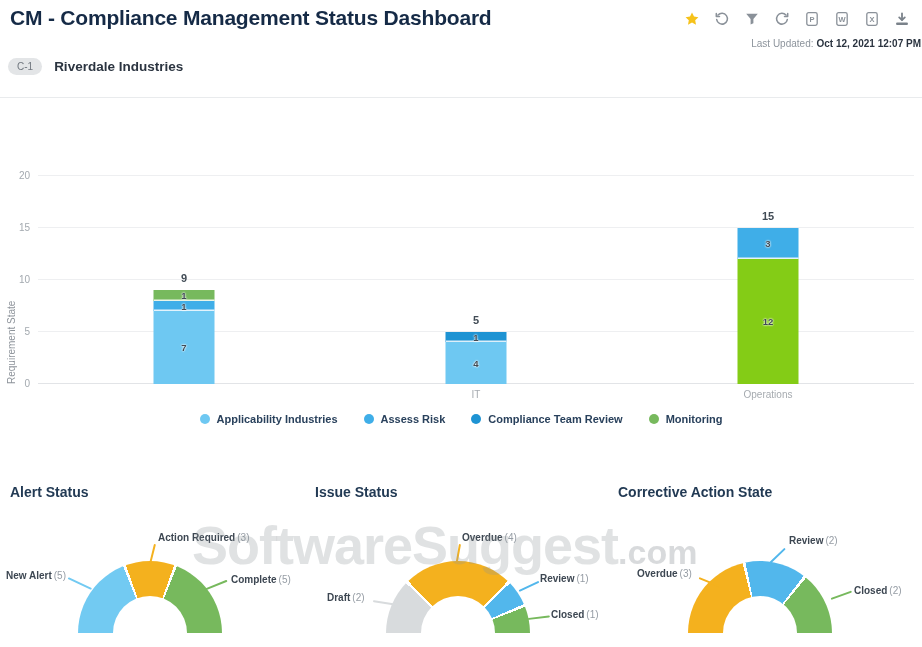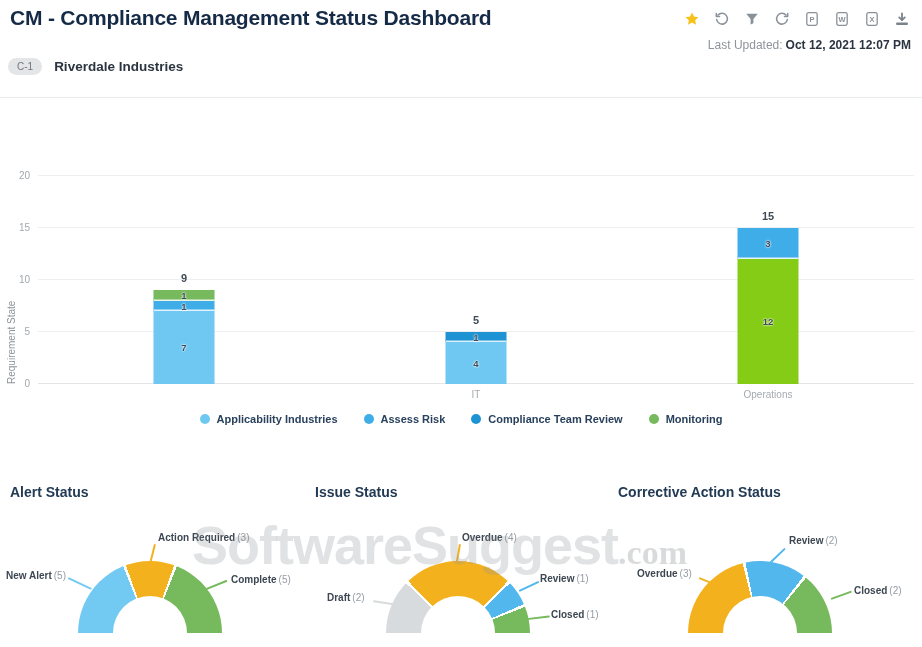--- a/index.html
+++ b/index.html
@@ -3,21 +3,21 @@
 <meta charset="utf-8">
 <style>
   html,body{margin:0;padding:0;background:#fff;}
   .page{position:relative;width:922px;height:647px;background:#fff;overflow:hidden;
         font-family:"Liberation Sans",sans-serif;color:#2b3440;}
   
   .page-title{position:absolute;left:10px;top:6px;font-size:21px;font-weight:700;color:#152a46;letter-spacing:-.2px;}
   .toolbar{position:absolute;right:12px;top:10px;display:flex;gap:13px;align-items:center;}
   .tool{width:17px;height:17px;display:flex;align-items:center;justify-content:center;cursor:pointer;}
   .tool svg{width:16px;height:16px;}
-  .last-updated{position:absolute;right:11px;top:38px;font-size:12px;color:#8d949c;}
+  .last-updated{position:absolute;right:1px;top:38px;font-size:10px;color:#8d949c;}
   .last-updated b{color:#2b3440;font-weight:700;margin-left:3px;}
   .badge-row{position:absolute;left:8px;top:58px;display:flex;align-items:center;gap:12px;}
   .badge{background:#e3e5e7;color:#6f767e;font-size:10px;font-weight:400;border-radius:9px;padding:3px 9px;}
   .company{font-size:13.5px;font-weight:700;color:#2b3440;}
   .divider{position:absolute;left:0;right:0;top:97px;height:1px;background:#e9ebed;}
   
   .section-title{position:absolute;font-size:14px;font-weight:700;color:#223a54;}
   #bar-title{left:10px;top:150px;}
   .chart-wrap{position:absolute;left:0;top:176px;width:922px;height:232px;}
   .ylabel{position:absolute;left:6px;top:0;height:208px;display:flex;align-items:center;
@@ -47,21 +47,21 @@
   .hole{position:absolute;left:50%;bottom:0;transform:translateX(-50%);width:74px;height:37px;
         background:#fff;border-radius:74px 74px 0 0;}
   .slice-label{position:absolute;font-size:10px;font-weight:700;color:#3d4752;white-space:nowrap;}
   .slice-label .cnt{color:#959ca4;font-weight:400;margin-left:2px;}
   .leader{position:absolute;height:2px;border-radius:1px;transform-origin:left center;}
   .leader.vert{width:2px;transform-origin:center top;}
   
   .watermark{position:absolute;left:192px;top:514px;z-index:50;pointer-events:none;
              font-weight:700;color:rgba(140,146,152,.27);white-space:nowrap;}
   .watermark .main{font-size:54px;letter-spacing:-1px;}
-  .watermark .com{font-size:34px;color:rgba(140,146,152,.34);font-family:Liberation Serif, serif;}
+  .watermark .com{font-size:34px;color:rgba(140,146,152,.34);}
 </style>
 </head>
 <body>
 
 <div class="page">
 
   <div class="page-title">CM - Compliance Management Status Dashboard</div>
 
   <div class="toolbar">
     <div class="tool">
@@ -193,21 +193,21 @@
         <span class="legend-label">Compliance Team Review</span>
       </div>
       <div class="legend-item">
         <span class="legend-dot" style="background: rgb(119, 185, 93);"></span>
         <span class="legend-label">Monitoring</span>
       </div>
     </div>
 
   <div class="section-title" id="alert-title">Alert Status</div>
   <div class="section-title" id="issue-title">Issue Status</div>
-  <div class="section-title" id="ca-title">Corrective Action Status</div>
+  <div class="section-title" id="ca-title">Corrective Action State</div>
 
   <div class="donut" style="left: 78px; background: conic-gradient(from 270deg at 50% 100%, rgb(114, 202, 242) 0deg, rgb(114, 202, 242) 68.0308deg, rgb(255, 255, 255) 68.0308deg, rgb(255, 255, 255) 70.4308deg, rgb(244, 177, 30) 70.4308deg, rgb(244, 177, 30) 109.569deg, rgb(255, 255, 255) 109.569deg, rgb(255, 255, 255) 111.969deg, rgb(119, 185, 93) 111.969deg, rgb(119, 185, 93) 180deg, transparent 180deg);">
       <div class="hole"></div>
     </div>
   <div class="donut" style="left: 386px; background: conic-gradient(from 270deg at 50% 100%, rgb(216, 219, 221) 0deg, rgb(216, 219, 221) 43.8deg, rgb(255, 255, 255) 43.8deg, rgb(255, 255, 255) 46.2deg, rgb(244, 177, 30) 46.2deg, rgb(244, 177, 30) 133.8deg, rgb(255, 255, 255) 133.8deg, rgb(255, 255, 255) 136.2deg, rgb(82, 183, 236) 136.2deg, rgb(82, 183, 236) 156.3deg, rgb(255, 255, 255) 156.3deg, rgb(255, 255, 255) 158.7deg, rgb(119, 185, 93) 158.7deg, rgb(119, 185, 93) 180deg, transparent 180deg);">
       <div class="hole"></div>
     </div>
   <div class="donut" style="left: 688px; background: conic-gradient(from 270deg at 50% 100%, rgb(244, 177, 30) 0deg, rgb(244, 177, 30) 75.9429deg, rgb(255, 255, 255) 75.9429deg, rgb(255, 255, 255) 78.3429deg, rgb(82, 183, 236) 78.3429deg, rgb(82, 183, 236) 127.371deg, rgb(255, 255, 255) 127.371deg, rgb(255, 255, 255) 129.771deg, rgb(119, 185, 93) 129.771deg, rgb(119, 185, 93) 180deg, transparent 180deg);">
       <div class="hole"></div>
     </div>

